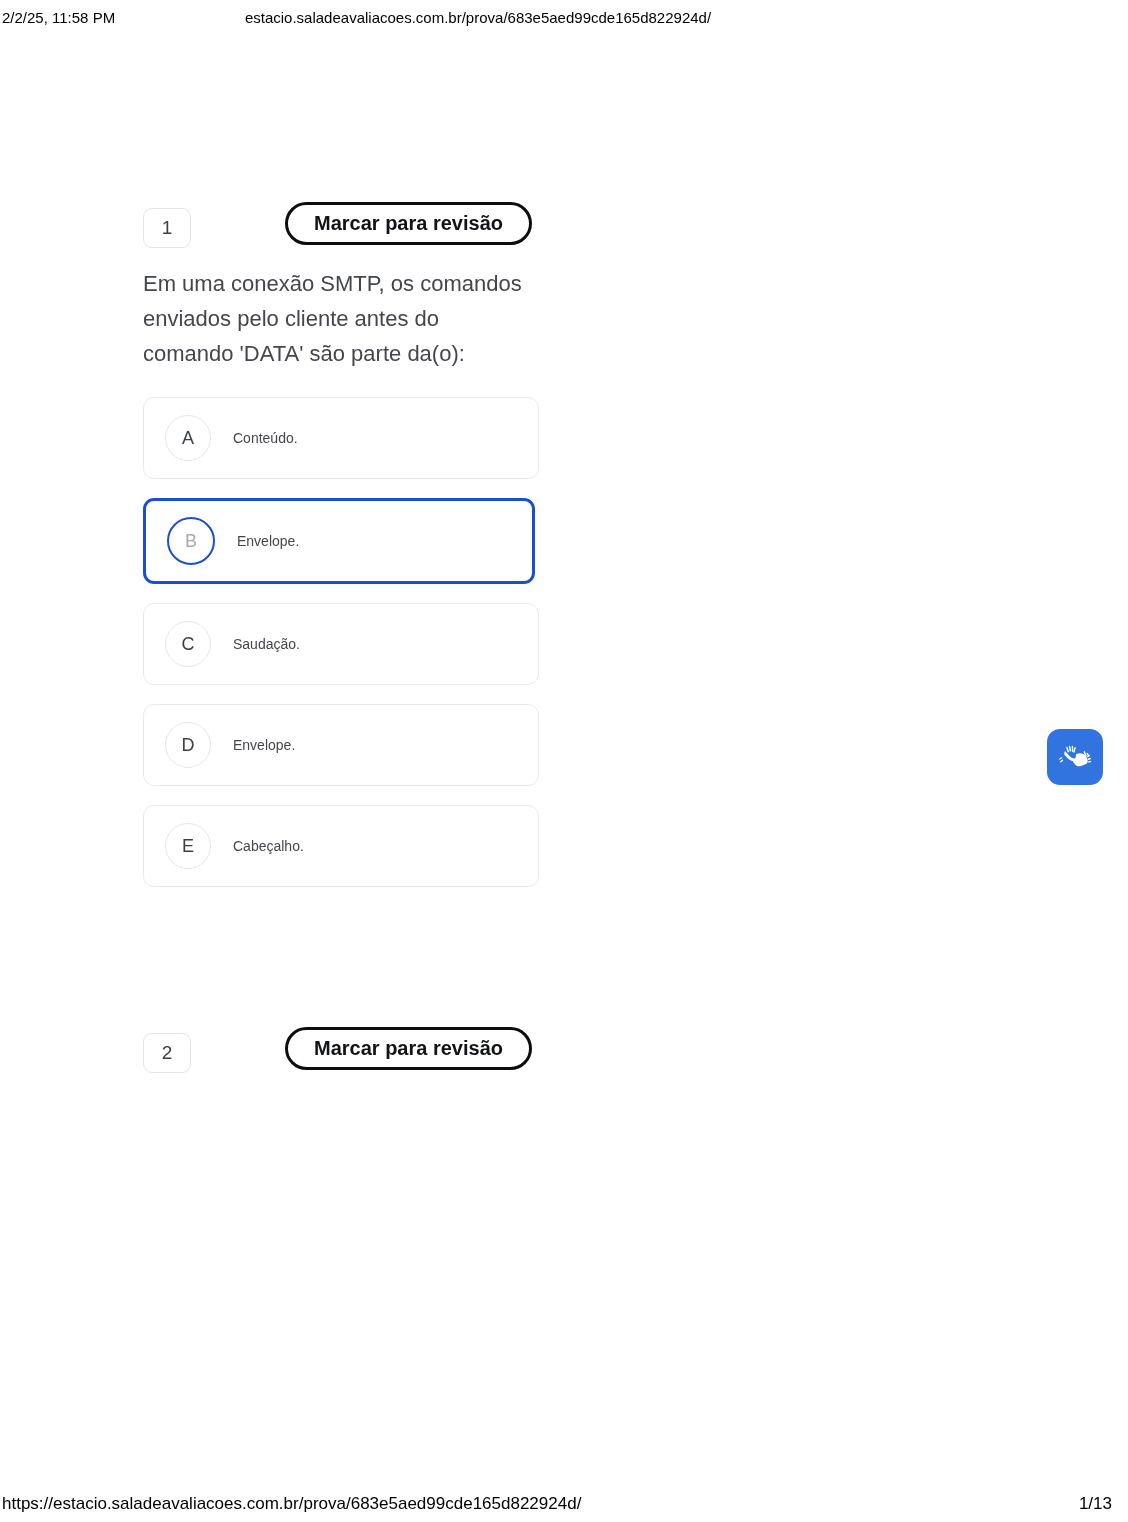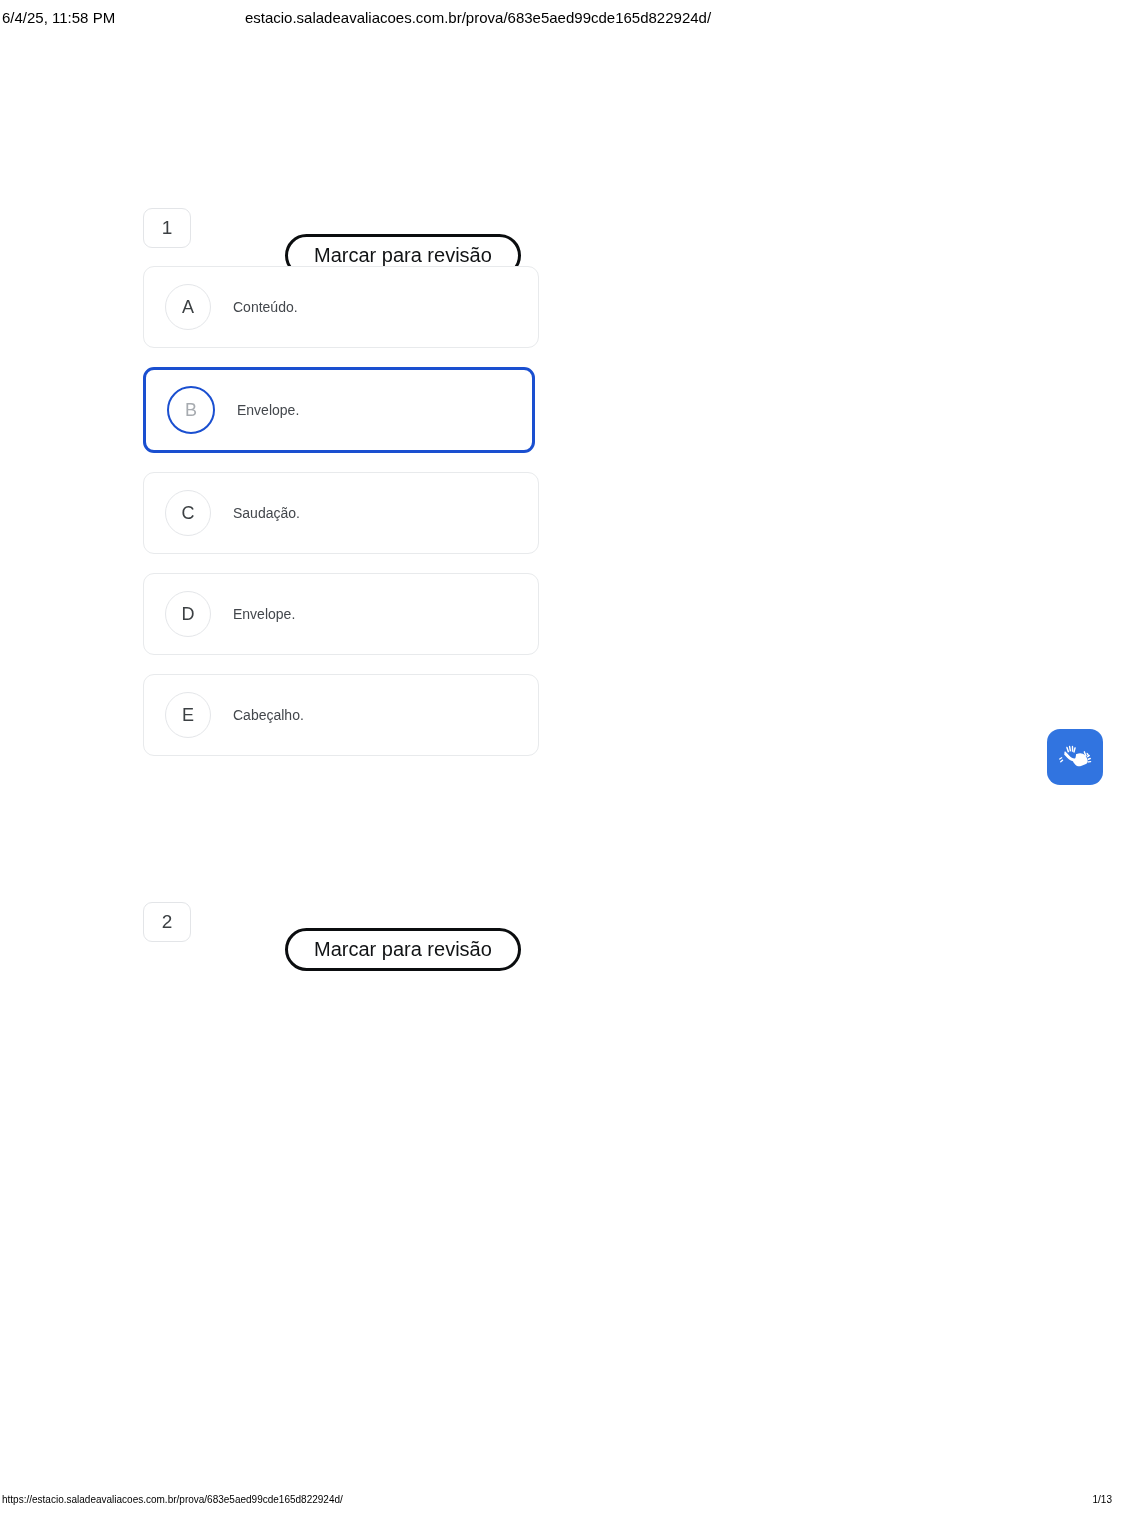--- a/index.html
+++ b/index.html
@@ -44,21 +44,21 @@
     width: 956px;
     text-align: center;
     white-space: nowrap;
   }
   .print-footer {
     position: absolute;
     bottom: 8px;
     left: 0;
     width: 1128px;
     height: 20px;
-    font-size: 10px;
+    font-size: 17px;
     color: #000000;
   }
   .print-footer .pf-url {
     position: absolute;
     left: 2px;
     white-space: nowrap;
   }
   .print-footer .pf-page {
     position: absolute;
     right: 16px;
@@ -103,26 +103,25 @@
     height: 43px;
     padding: 0 26px;
     box-sizing: border-box;
     border: 3px solid #0b0d0f;
     border-radius: 999px;
     background: #ffffff;
     display: flex;
     align-items: center;
     justify-content: center;
     font-size: 20px;
-    font-weight: 400;
+    font-weight: 700;
     color: #111315;
     white-space: nowrap;
     cursor: pointer;
     font-family: "Liberation Sans", sans-serif;
-    margin-top: 32px;
   }
 
   .q-text {
     font-size: 22px;
     line-height: 35px;
     color: #43474c;
     width: 380px;
     margin: 0 0 26px 0;
   }
 
@@ -190,31 +189,32 @@
     padding: 0;
   }
   .a11y-btn svg { display: block; }
 </style>
 </head>
 <body>
 
 <div class="page">
 
   <div class="print-header">
-    <span class="ph-date">6/4/25, 11:58 PM</span>
+    <span class="ph-date">2/2/25, 11:58 PM</span>
     <span class="ph-url">estacio.saladeavaliacoes.com.br/prova/683e5aed99cde165d822924d/</span>
   </div>
 
   <div class="content">
 
     <div class="question-block">
       <div class="q-head">
         <div class="q-number">1</div>
         <button class="q-review-btn">Marcar para revisão</button>
       </div>
+      <p class="q-text">Em uma conexão SMTP, os comandos enviados pelo cliente antes do comando 'DATA' são parte da(o):</p>
       <div class="options">
         <div class="option">
           <span class="opt-letter">A</span>
           <span class="opt-text">Conteúdo.</span>
         </div>
         <div class="option selected">
           <span class="opt-letter">B</span>
           <span class="opt-text">Envelope.</span>
         </div>
         <div class="option">

